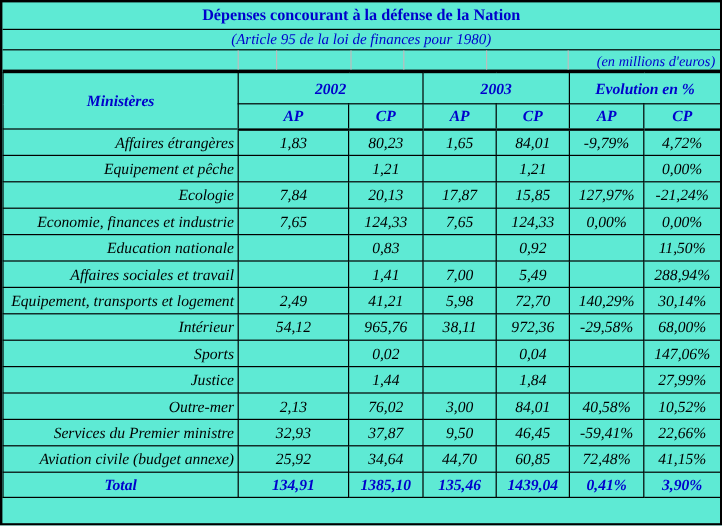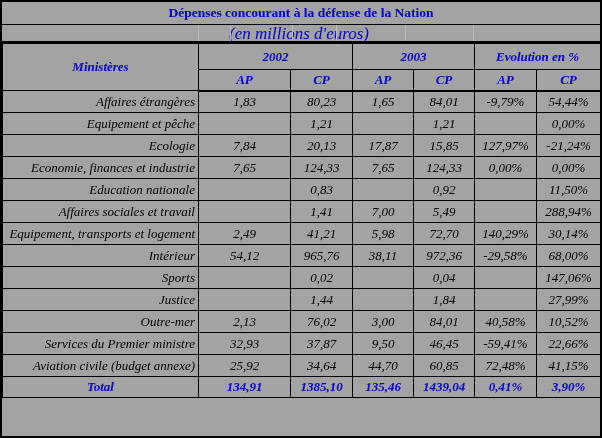--- a/index.html
+++ b/index.html
@@ -3,40 +3,40 @@
 <meta charset="utf-8">
 <style>
   html,body{margin:0;padding:0;background:#fff;}
   .sheet{
     position:relative;
     width:602px;height:438px;
     box-sizing:border-box;
     border:2px solid #000;
     overflow:hidden;
     font-family:"Liberation Serif","DejaVu Serif",serif;
-    background:#a3a3a3;
+    background:#5eead4;
   }
   .title-row{
     height:22px;line-height:22px;
     border-bottom:1px solid #000;
     text-align:center;
     font-weight:bold;font-size:13.5px;color:#0000CC;
   }
   .subtitle-row{
     height:16px;line-height:16px;
     border-bottom:1px solid #000;
     text-align:center;
     font-style:italic;font-size:12.5px;color:#0000CC;
   }
   .unit-row{
     position:relative;
     height:18px;line-height:18px;
     border-bottom:2px solid #000;
-    text-align:center;
-    font-style:italic;font-size:17px;color:#0000CC;
+    text-align:right;
+    font-style:italic;font-size:12px;color:#0000CC;
     padding-right:4px;box-sizing:border-box;
   }
   .unit-row .sep{
     position:absolute;top:0;bottom:0;width:1px;background:#bdbdbd;
   }
   table.main{
     width:598px;
     border-collapse:collapse;
     table-layout:fixed;
     font-size:13px;
@@ -64,20 +64,21 @@
     color:#0000CC;font-weight:bold;text-align:center;
   }
 </style>
 </head>
 <body>
 
 <div class="sheet">
 
   <div class="title-row">Dépenses concourant à la défense de la Nation</div>
 
+  <div class="subtitle-row">(Article 95 de la loi de finances pour 1980)</div>
 
   <div class="unit-row">
     <span class="sep" style="left:196px"></span>
     <span class="sep" style="left:228px"></span>
     <span class="sep" style="left:290px"></span>
     <span class="sep" style="left:334px"></span>
     <span class="sep" style="left:403px"></span>
     <span class="sep" style="left:471px"></span>
     <span>(en millions d'euros)</span>
   </div>
@@ -109,21 +110,21 @@
       </tr>
     </thead>
     <tbody>
         <tr>
           <td class="ministry">Affaires étrangères</td>
           <td class="num">1,83</td>
           <td class="num">80,23</td>
           <td class="num">1,65</td>
           <td class="num">84,01</td>
           <td class="num">-9,79%</td>
-          <td class="num">54,44%</td>
+          <td class="num">4,72%</td>
         </tr>
         <tr>
           <td class="ministry">Equipement et pêche</td>
           <td class="num"></td>
           <td class="num">1,21</td>
           <td class="num"></td>
           <td class="num">1,21</td>
           <td class="num"></td>
           <td class="num">0,00%</td>
         </tr>

